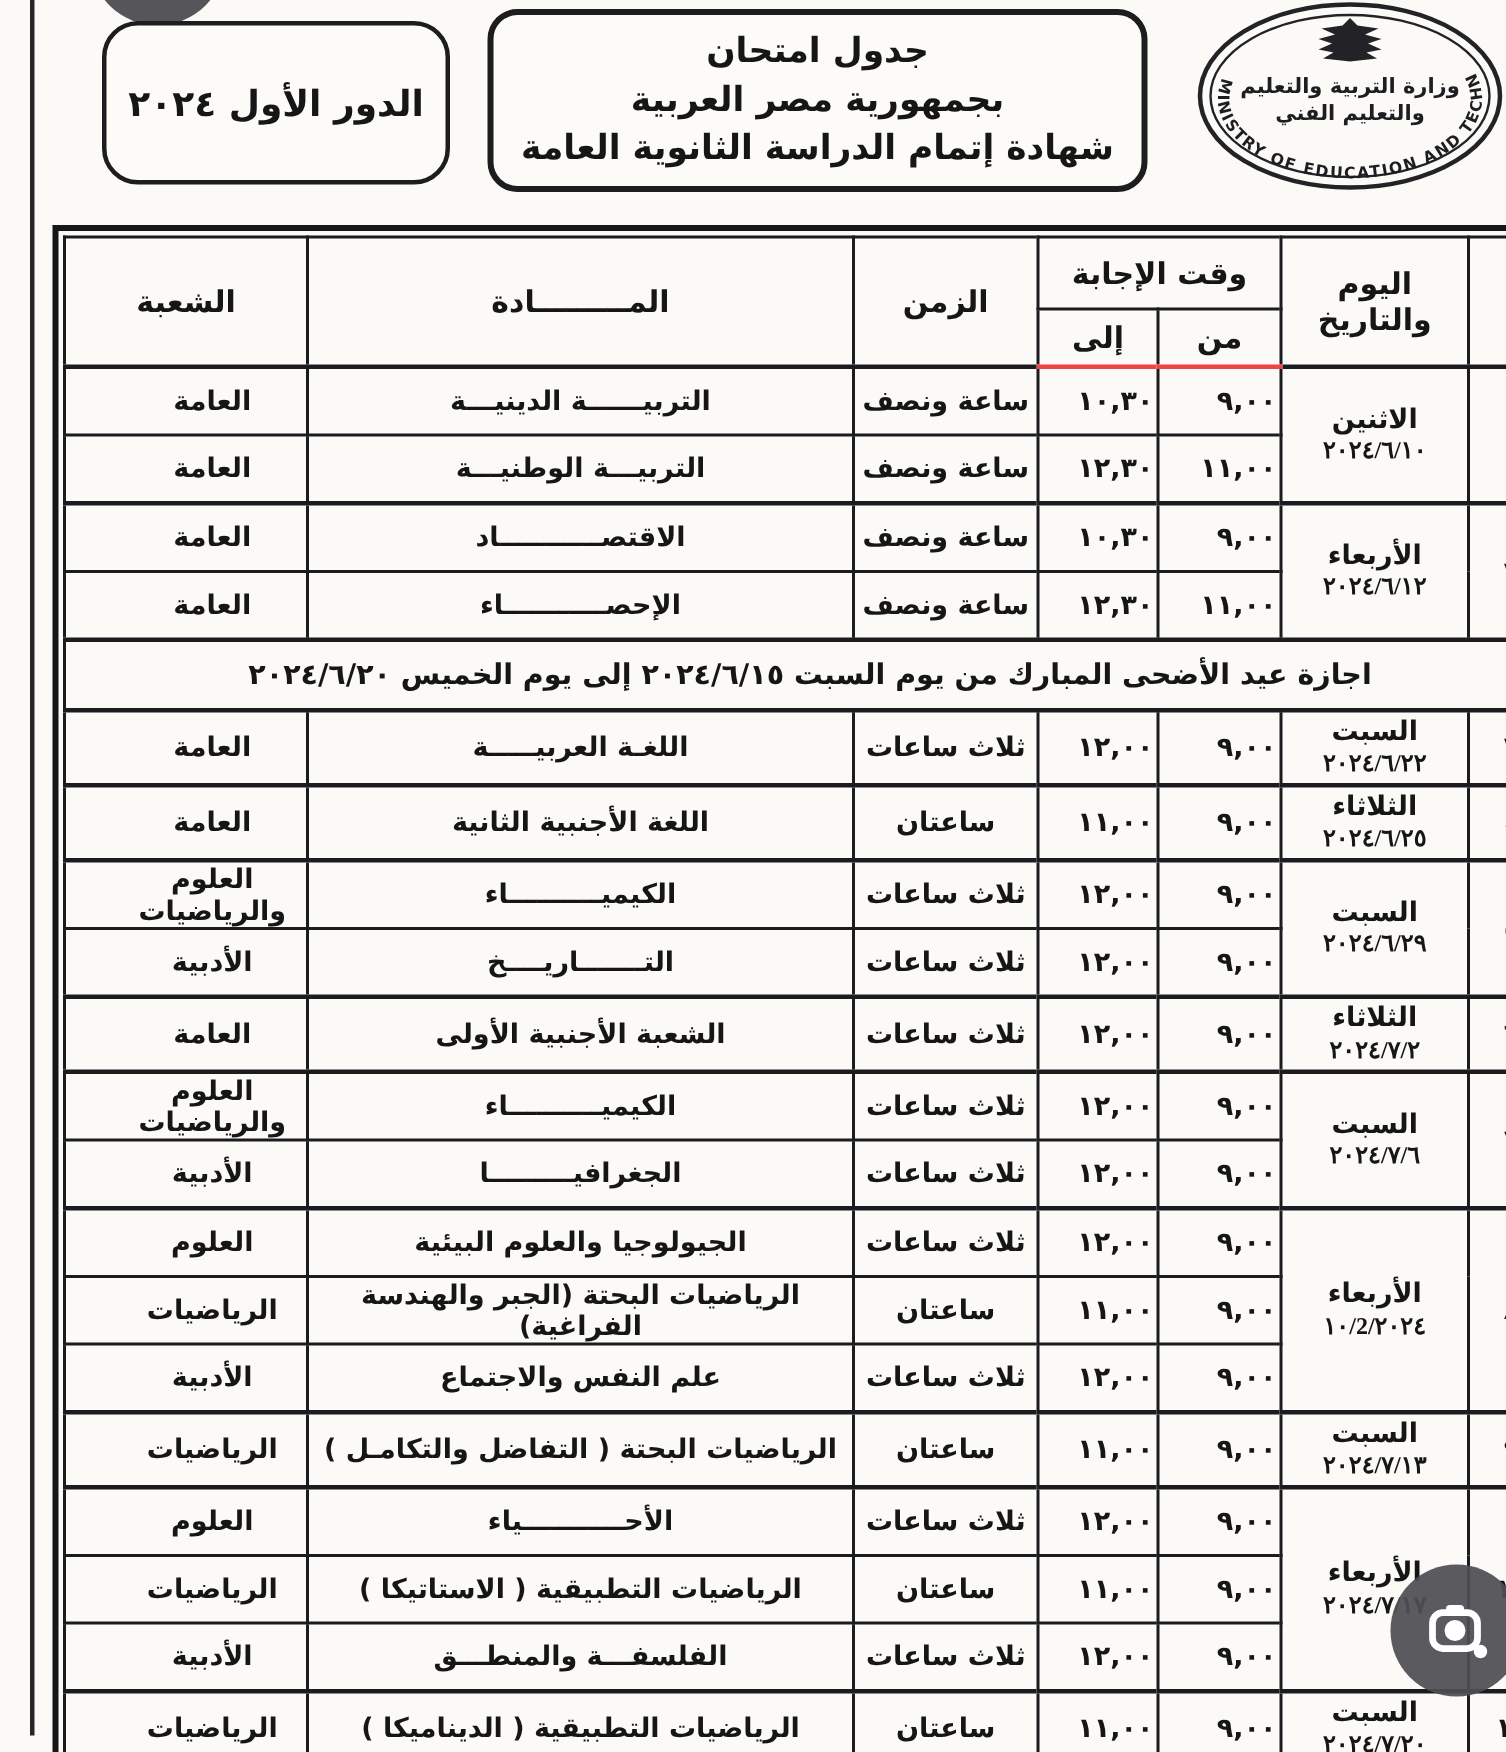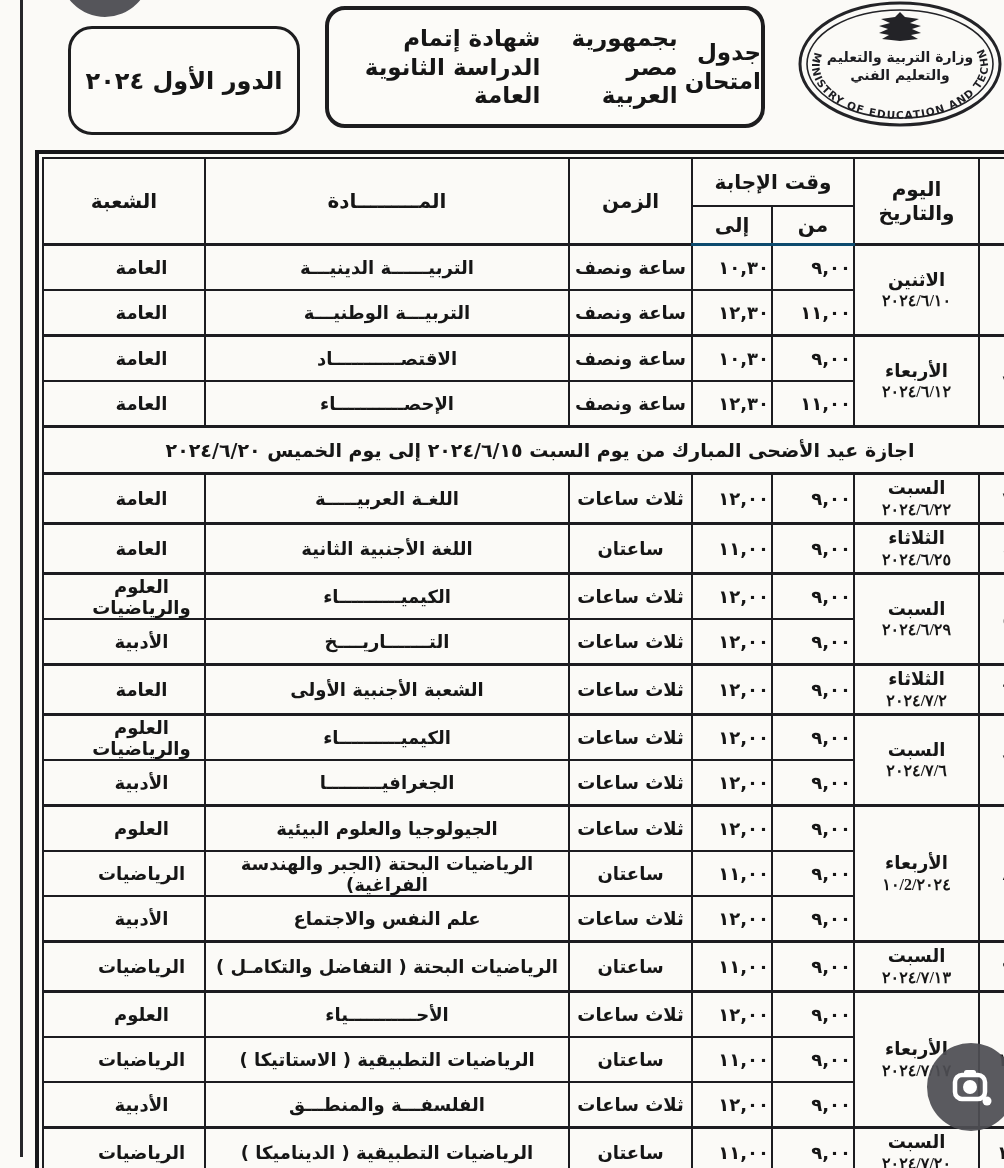--- a/index.html
+++ b/index.html
@@ -9,40 +9,40 @@
     font-weight:bold;
   }
   
   .scan-rule{position:absolute;left:20px;top:0;width:3px;height:1157px;background:#26262a;}
   
   .cut-circle{position:absolute;left:60px;top:-73px;width:90px;height:90px;border-radius:50%;
     background:#55555a;}
   
   .round-box{position:absolute;left:68px;top:14px;width:226px;height:103px;
     border:3px solid #1d1d1f;border-radius:24px;display:flex;align-items:center;justify-content:center;
-    font-size:24px;direction:rtl;background:#fcfbf8;margin-top:12px;}
+    font-size:24px;direction:rtl;background:#fcfbf8;}
   
   .title-box{position:absolute;left:325px;top:6px;width:432px;height:114px;
-    border:4px solid #1d1d1f;border-radius:20px;display:flex;flex-direction:row;
+    border:4px solid #1d1d1f;border-radius:20px;display:flex;flex-direction:column;
     align-items:center;justify-content:center;gap:4px;font-size:23px;direction:rtl;background:#fcfbf8;}
   .title-box .tline{line-height:1.25;}
   
   .seal{position:absolute;left:794px;top:0px;width:212px;height:130px;}
   
   .table-frame{position:absolute;left:35px;top:150px;border:4px solid #17171a;padding:3px;background:#fbfaf7;}
   table.sched{border-collapse:collapse;table-layout:fixed;width:994px;direction:rtl;}
   col.c-serial{width:58px;}  col.c-date{width:125px;} col.c-from{width:82px;}
   col.c-to{width:80px;}      col.c-dur{width:123px;}  col.c-subj{width:364px;}
   col.c-branch{width:162px;}
   .sched th,.sched td{border:2px solid #1c1c20;text-align:center;vertical-align:middle;
     font-weight:bold;padding:0 2px;overflow:hidden;}
   .sched thead th{font-size:20px;}
   .sched thead tr.h1 th{height:46px;}
   .sched thead tr.h2 th{height:36px;}
-  .sched thead tr:last-child th{border-bottom:3px solid #0c4a6e;}
+  .sched thead tr:last-child th{border-bottom:3px solid #ef4444;}
   .sched tbody td{height:43px;font-size:18px;}
   .sched tbody tr.group-start td{border-top:3px solid #1c1c20;}
   td.day-date-cell{font-size:16px;line-height:1.25;padding:2px;}
   td.day-date-cell .date{font-size:16px;letter-spacing:.5px;font-family:Liberation Serif, serif;}
   td.from-time-cell,td.to-time-cell{font-size:17px;text-align:right;}
   td.branch-cell{font-size:17px;padding-left:37px;}
   td.serial-cell{font-size:18px;}
   tr.holiday-row td{height:44px;font-size:19px;border-top:3px solid #1c1c20;border-bottom:3px solid #1c1c20;}
   
   .lens-btn{position:absolute;left:927px;top:1043px;width:88px;height:88px;border-radius:50%;

